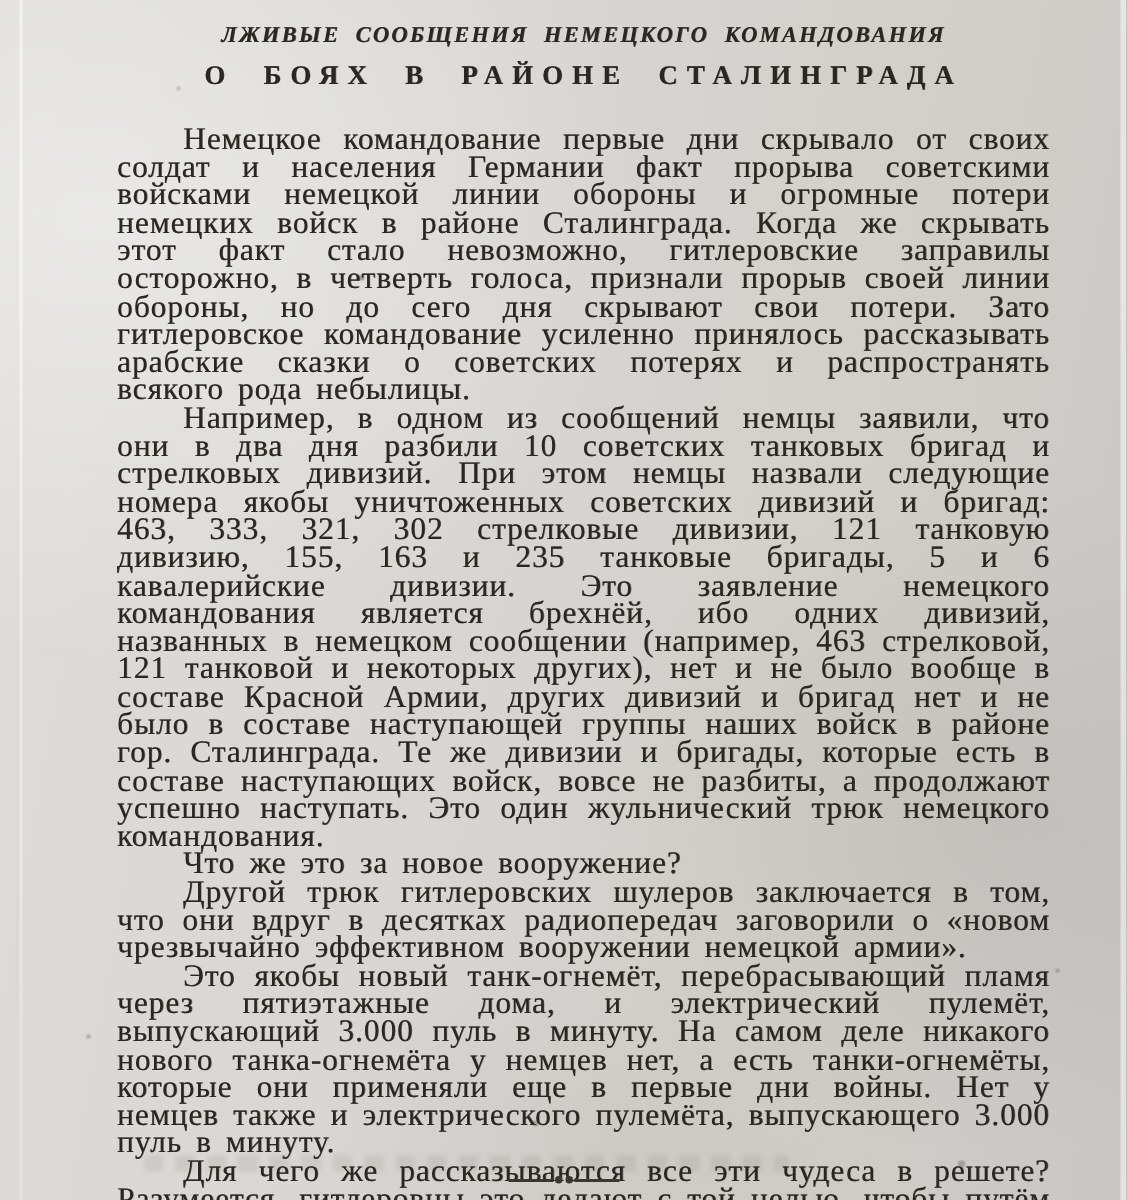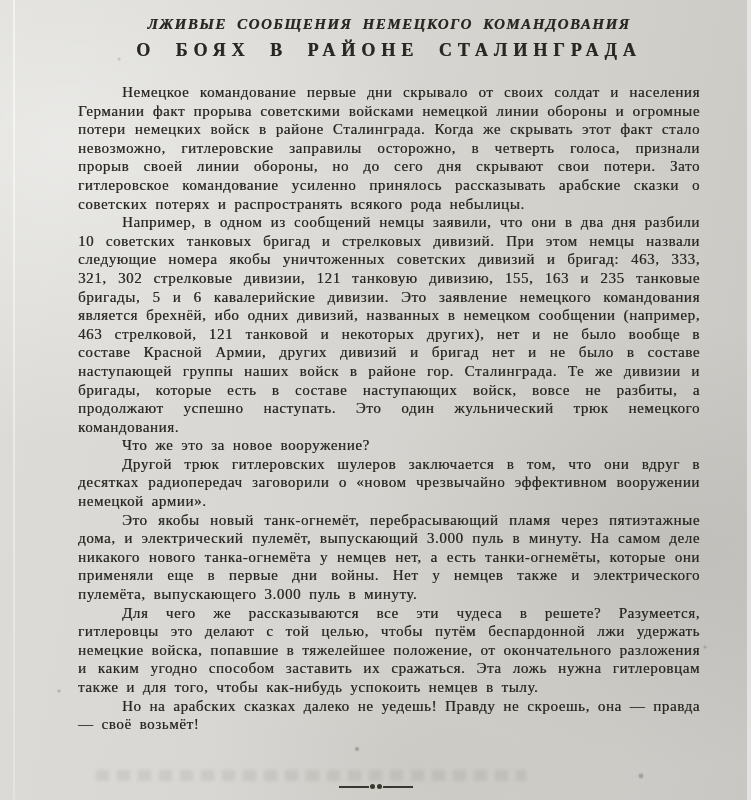--- a/index.html
+++ b/index.html
@@ -60,21 +60,21 @@
     font-style: italic;
   }
   .title-line2 {
     margin: 0 0 22px 0;
     font-size: 18px; font-weight: bold; text-align: center;
     letter-spacing: 6px; word-spacing: 9px;
     text-shadow: 0.4px 0 0 rgba(42,39,34,0.65);
   }
   .para {
     margin: 0;
-    font-size: 15px;
+    font-size: 21px;
     line-height: 18.6px;
     text-align: justify;
     text-indent: 44px;
     letter-spacing: 0.6px;
     word-spacing: 3.5px;
     hyphens: auto;
     text-shadow: 0.4px 0 0 rgba(42,39,34,0.6);
   }
   .divider {
     position: absolute; left: 0; right: 0; top: 784px;

